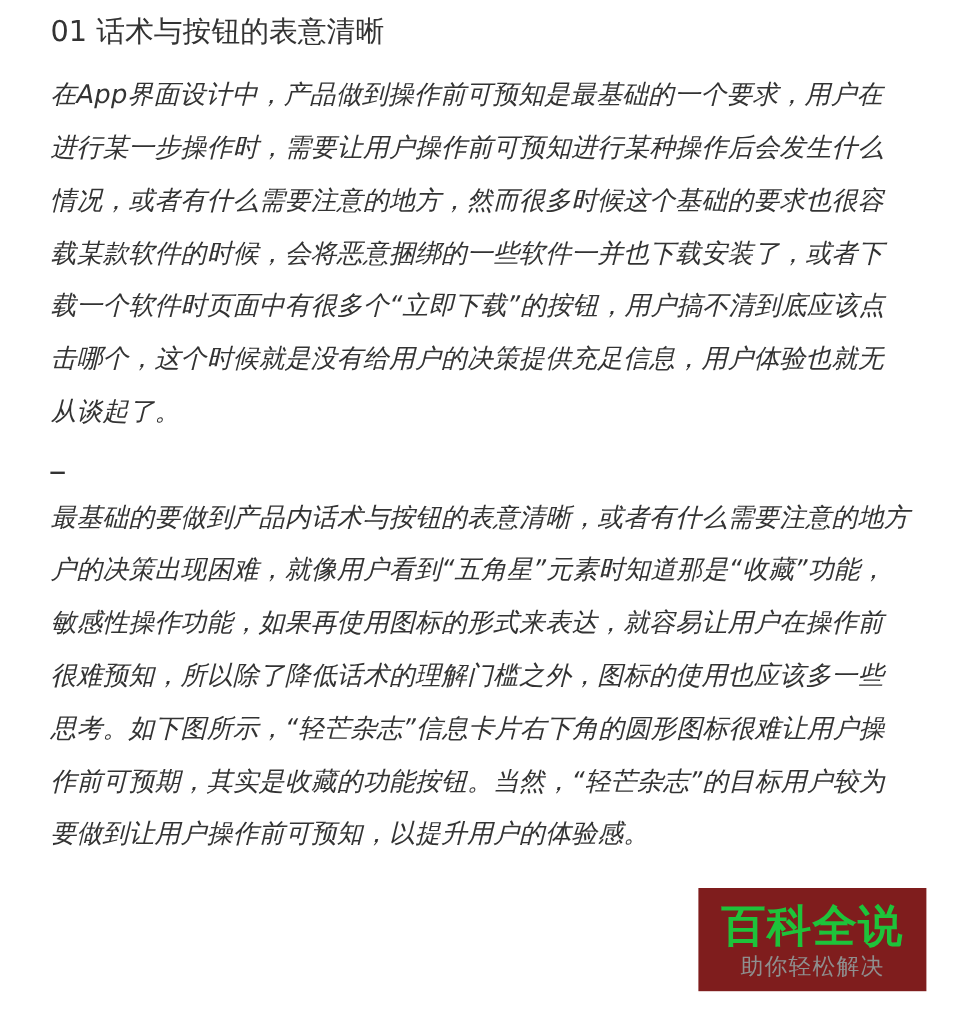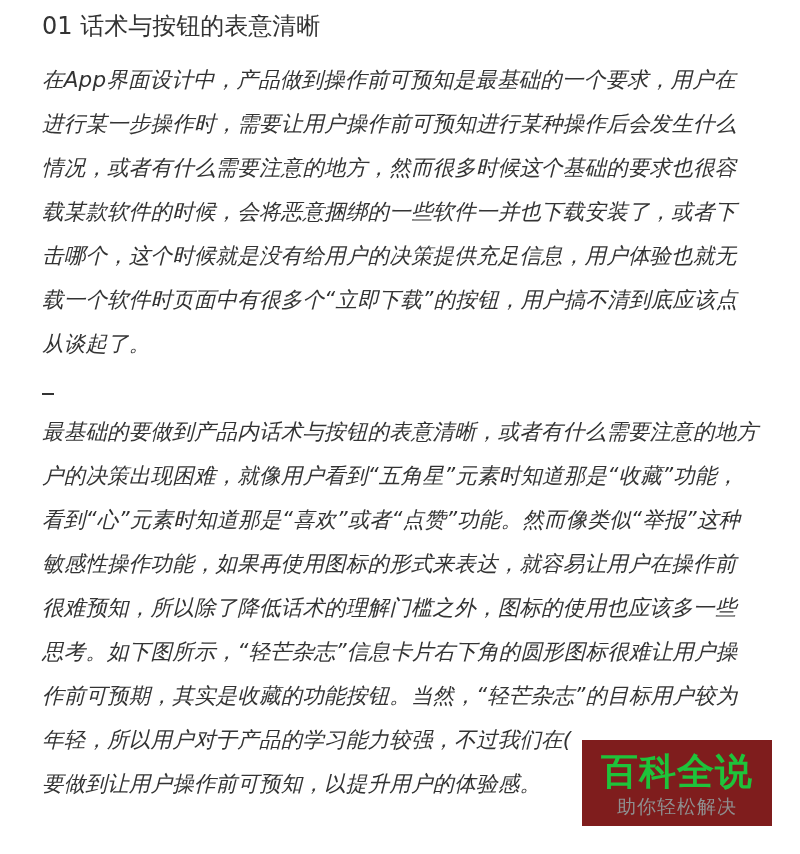--- a/index.html
+++ b/index.html
@@ -82,38 +82,36 @@
 <body>
 
 <div class="article">
   <h2 class="heading">01 话术与按钮的表意清晰</h2>
 
   <p class="para para1">
     <span class="line">在App界面设计中，产品做到操作前可预知是最基础的一个要求，用户在</span>
     <span class="line">进行某一步操作时，需要让用户操作前可预知进行某种操作后会发生什么</span>
     <span class="line">情况，或者有什么需要注意的地方，然而很多时候这个基础的要求也很容</span>
     <span class="line">载某款软件的时候，会将恶意捆绑的一些软件一并也下载安装了，或者下</span>
+    <span class="line">载一个软件时页面中有很多个“立即下载”的按钮，用户搞不清到底应该点</span>
     <span class="line">击哪个，这个时候就是没有给用户的决策提供充足信息，用户体验也就无</span>
-    <span class="line">载一个软件时页面中有很多个“立即下载”的按钮，用户搞不清到底应该点</span>
     <span class="line">从谈起了。</span>
   </p>
 
   <div class="divider-line">
     <span class="dash"></span>
   </div>
 
   <p class="para para2">
     <span class="line">最基础的要做到产品内话术与按钮的表意清晰，或者有什么需要注意的地方</span>
     <span class="line">户的决策出现困难，就像用户看到“五角星”元素时知道那是“收藏”功能，</span>
-    <span class="line">看到“心”元素时知道那是“喜欢”或者“点赞”功能。然而像类似“举报”这种</span>
     <span class="line">敏感性操作功能，如果再使用图标的形式来表达，就容易让用户在操作前</span>
     <span class="line">很难预知，所以除了降低话术的理解门槛之外，图标的使用也应该多一些</span>
     <span class="line">思考。如下图所示，“轻芒杂志”信息卡片右下角的圆形图标很难让用户操</span>
     <span class="line">作前可预期，其实是收藏的功能按钮。当然，“轻芒杂志”的目标用户较为</span>
-    <span class="line">年轻，所以用户对于产品的学习能力较强，不过我们在(</span>
     <span class="line">要做到让用户操作前可预知，以提升用户的体验感。</span>
   </p>
 </div>
 
 <div class="watermark">
   <div class="brand">百科全说</div>
   <div class="slogan">助你轻松解决</div>
 </div>
 
 </body></html>

